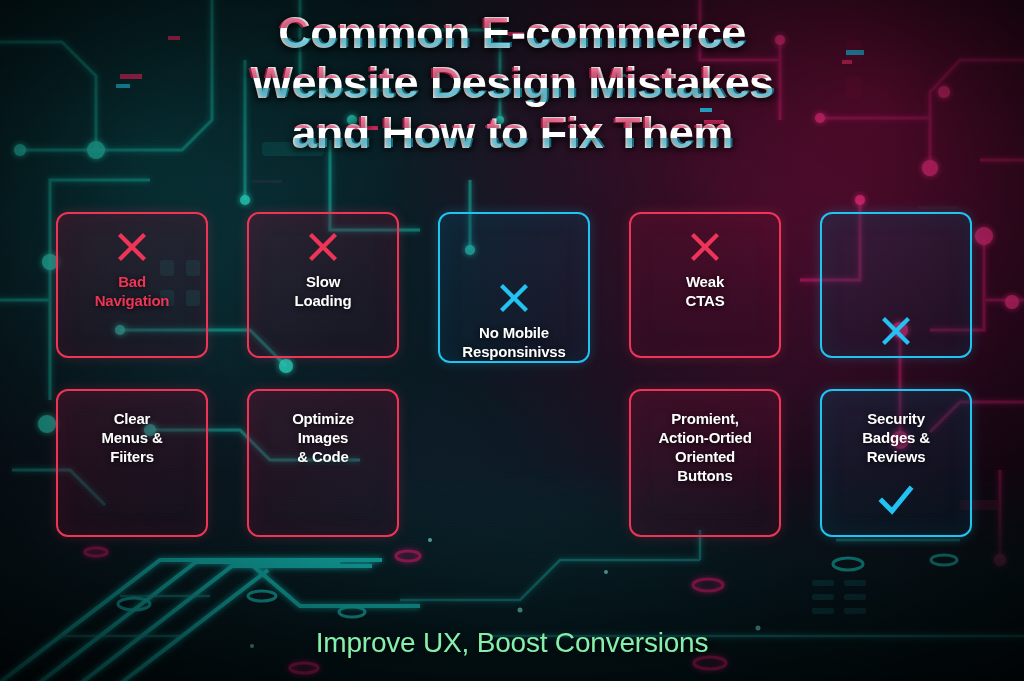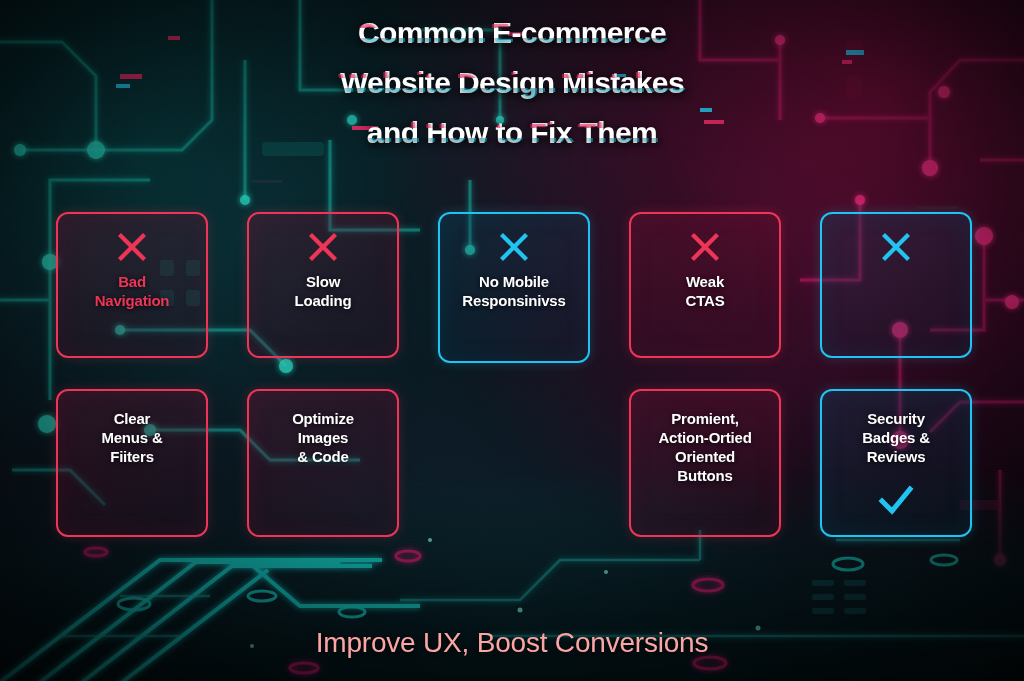--- a/index.html
+++ b/index.html
@@ -44,21 +44,21 @@
 
   
   #title-block{
     position:absolute;left:0;right:0;top:8px;
     text-align:center;
     z-index:6;
   }
   .title-line{
     position:relative;
     display:block;
-    font-size:30px;
+    font-size:45px;
     font-weight:bold;
     letter-spacing:-0.6px;
     line-height:50px;
     color:#ffffff;
     text-shadow:0 2px 10px rgba(0,0,0,.75);
   }
   .title-line::before,
   .title-line::after{
     content:attr(data-glitch);
     position:absolute;left:0;right:0;top:0;
@@ -108,20 +108,21 @@
   .theme-red.card{
     border-color:#ef3557;
     background:linear-gradient(160deg, rgba(120,18,52,.30), rgba(60,10,34,.22));
     box-shadow:0 0 12px rgba(239,53,87,.22), inset 0 0 22px rgba(110,16,48,.22);
   }
   
   .theme-cyan.card{
     border-color:#21c3f2;
     background:linear-gradient(160deg, rgba(12,72,100,.28), rgba(8,40,62,.20));
     box-shadow:0 0 12px rgba(33,195,242,.22), inset 0 0 22px rgba(12,78,108,.22);
+    justify-content:flex-end;
   }
 
   .mark{
     width:34px;height:34px;
     display:block;
     margin-bottom:8px;
     flex:0 0 auto;
   }
   .card-label{
     font-size:15px;
@@ -142,21 +143,21 @@
     flex:0 0 auto;
   }
 
   
   #footer-tagline{
     position:absolute;
     left:0;right:0;bottom:22px;
     text-align:center;
     font-size:28px;
     font-weight:normal;
-    color:#fca5a5;
+    color:#86efac;
     letter-spacing:-0.2px;
     text-shadow:0 2px 10px rgba(0,0,0,.85);
     z-index:6;
   }
 </style>
 </head>
 <body>
 
 <div id="stage">
 

